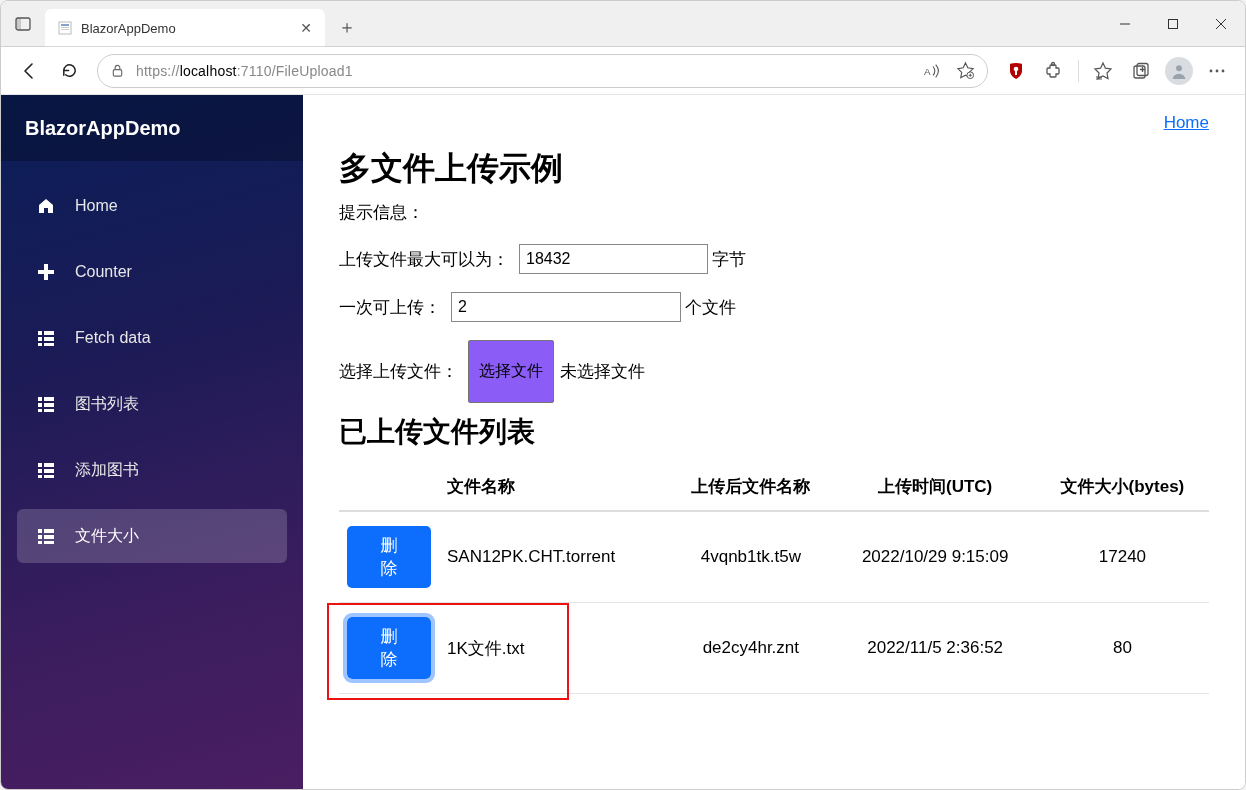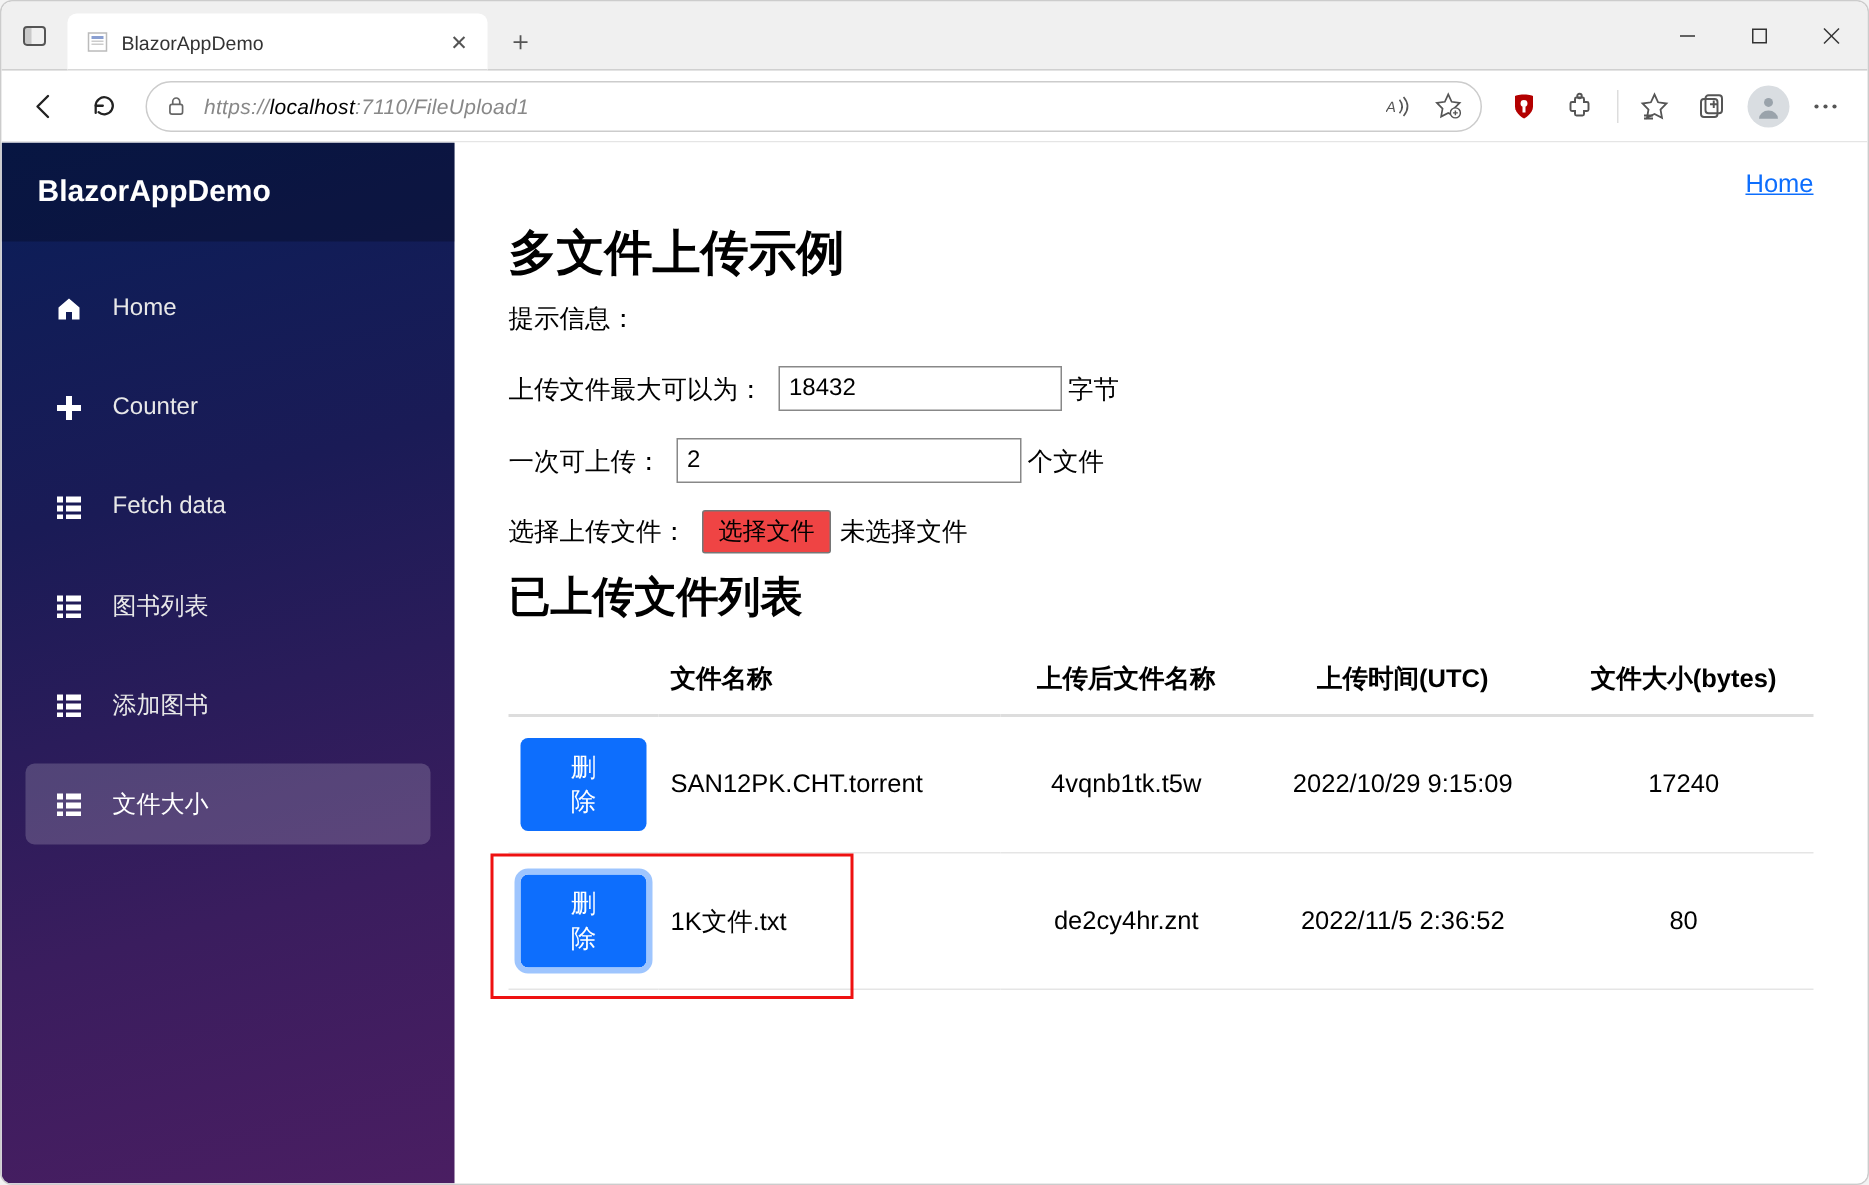--- a/index.html
+++ b/index.html
@@ -11,21 +11,21 @@
   .tab-square { width: 44px; height: 46px; display: flex; align-items: center; justify-content: center; }
   .tab { background: #fff; height: 38px; margin-top: 8px; border-radius: 6px 6px 0 0; display: flex; align-items: center; padding: 0 10px 0 12px; width: 280px; box-shadow: 0 -1px 0 #d8d8d8 inset; position: relative; }
   .tab-favicon { width: 16px; height: 16px; margin-right: 8px; display: flex; align-items: center; justify-content: center; }
   .tab-title { flex: 1; font-size: 13px; color: #333; white-space: nowrap; overflow: hidden; text-overflow: ellipsis; }
   .tab-close { width: 18px; height: 18px; display: flex; align-items: center; justify-content: center; cursor: pointer; font-size: 14px; color: #555; }
   .new-tab { width: 36px; height: 36px; margin-top: 8px; display: flex; align-items: center; justify-content: center; cursor: pointer; font-size: 18px; color: #555; margin-left: 4px; }
   .win-controls { position: absolute; right: 0; top: 0; display: flex; height: 46px; }
   .win-btn { width: 48px; height: 46px; display: flex; align-items: center; justify-content: center; cursor: pointer; color: #333; }
   
   
-  .addressbar { height: 48px; background: #fff; display: flex; align-items: center; padding: 0 10px; gap: 4px; border-bottom: 1px solid #e5e5e5; font-style: italic; }
+  .addressbar { height: 48px; background: #fff; display: flex; align-items: center; padding: 0 10px; gap: 4px; border-bottom: 1px solid #e5e5e5; }
   .nav-btn { width: 36px; height: 36px; display: flex; align-items: center; justify-content: center; cursor: pointer; color: #333; border-radius: 4px; }
   .url-field { flex: 1; height: 34px; border: 1px solid #ccc; border-radius: 17px; background: #fff; display: flex; align-items: center; padding: 0 12px; margin: 0 6px; gap: 10px; }
   .url-lock { width: 16px; color: #666; display: flex; align-items: center; }
   .url-text { flex: 1; font-size: 14px; color: #888; letter-spacing: 0.2px; }
   .url-text .host { color: #000; }
   .toolbar-icons { display: flex; align-items: center; gap: 2px; }
   .tb-ic { width: 36px; height: 36px; display: flex; align-items: center; justify-content: center; cursor: pointer; color: #555; position: relative; border-radius: 4px; }
   .tb-sep { width: 1px; height: 22px; background: #ddd; margin: 0 4px; }
   .avatar-circle { width: 28px; height: 28px; border-radius: 50%; background: #d9dde1; display: flex; align-items: center; justify-content: center; }
   
@@ -44,21 +44,21 @@
   .about-link { color: #0d6efd; text-decoration: underline; font-size: 17px; cursor: pointer; }
   
   h1.page-title { font-size: 32px; font-weight: 600; margin: 14px 0 10px 0; }
   .msg-line { font-size: 17px; margin: 10px 0 20px 0; }
   .field-line { display: flex; align-items: center; font-size: 17px; margin: 18px 0; gap: 0; }
   .field-line label { margin-right: 10px; }
   .num-input { border: 1px solid #888; height: 30px; padding: 2px 6px; font-size: 16px; }
   .num-input.w1 { width: 189px; }
   .num-input.w2 { width: 230px; }
   .suffix { margin-left: 4px; }
-  .choose-btn { border: 1px solid #767676; background: #ef4444; padding: 3px 10px; font-size: 16px; cursor: pointer; border-radius: 2px; }
+  .choose-btn { border: 1px solid #767676; background: #8b5cf6; padding: 20px 10px; font-size: 16px; cursor: pointer; border-radius: 2px; }
   .nofile { margin-left: 6px; font-size: 17px; }
   h2.list-title { font-size: 28px; font-weight: 600; margin: 10px 0 12px 0; }
   
   table.files { width: 100%; border-collapse: collapse; }
   table.files th { text-align: center; font-size: 17px; font-weight: 700; padding: 12px 8px; border-bottom: 2px solid #ddd; margin-left: 16px; }
   table.files th:first-child { width: 100px; }
   table.files td { text-align: center; font-size: 17px; padding: 14px 8px; border-bottom: 1px solid #e5e5e5; vertical-align: middle; }
   .del-btn { background: #0d6efd; color: #fff; border: none; padding: 8px 32px; font-size: 17px; border-radius: 5px; cursor: pointer; }
   .del-btn.focused { outline: 4px solid #9ec5fe; outline-offset: 0; }
   

